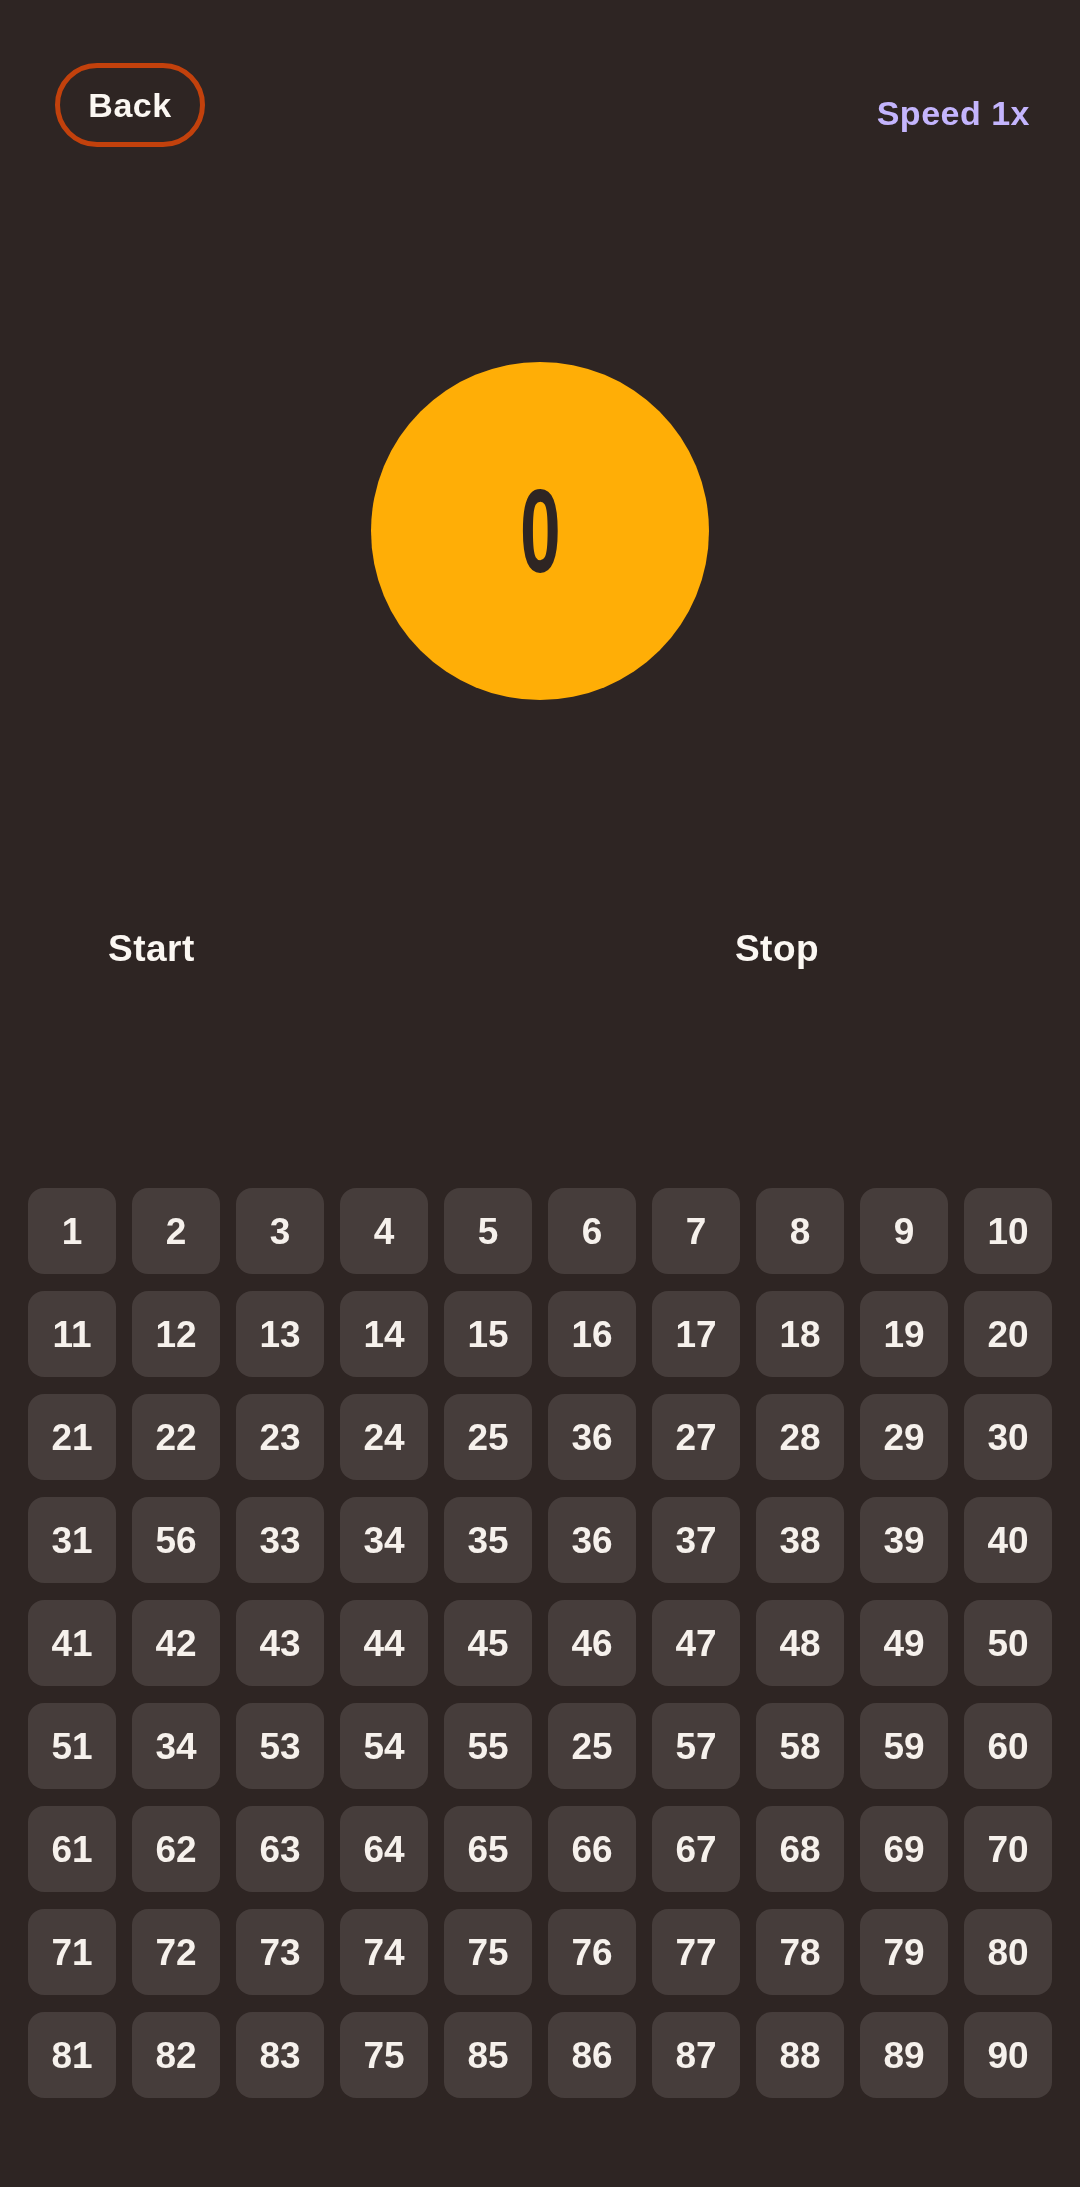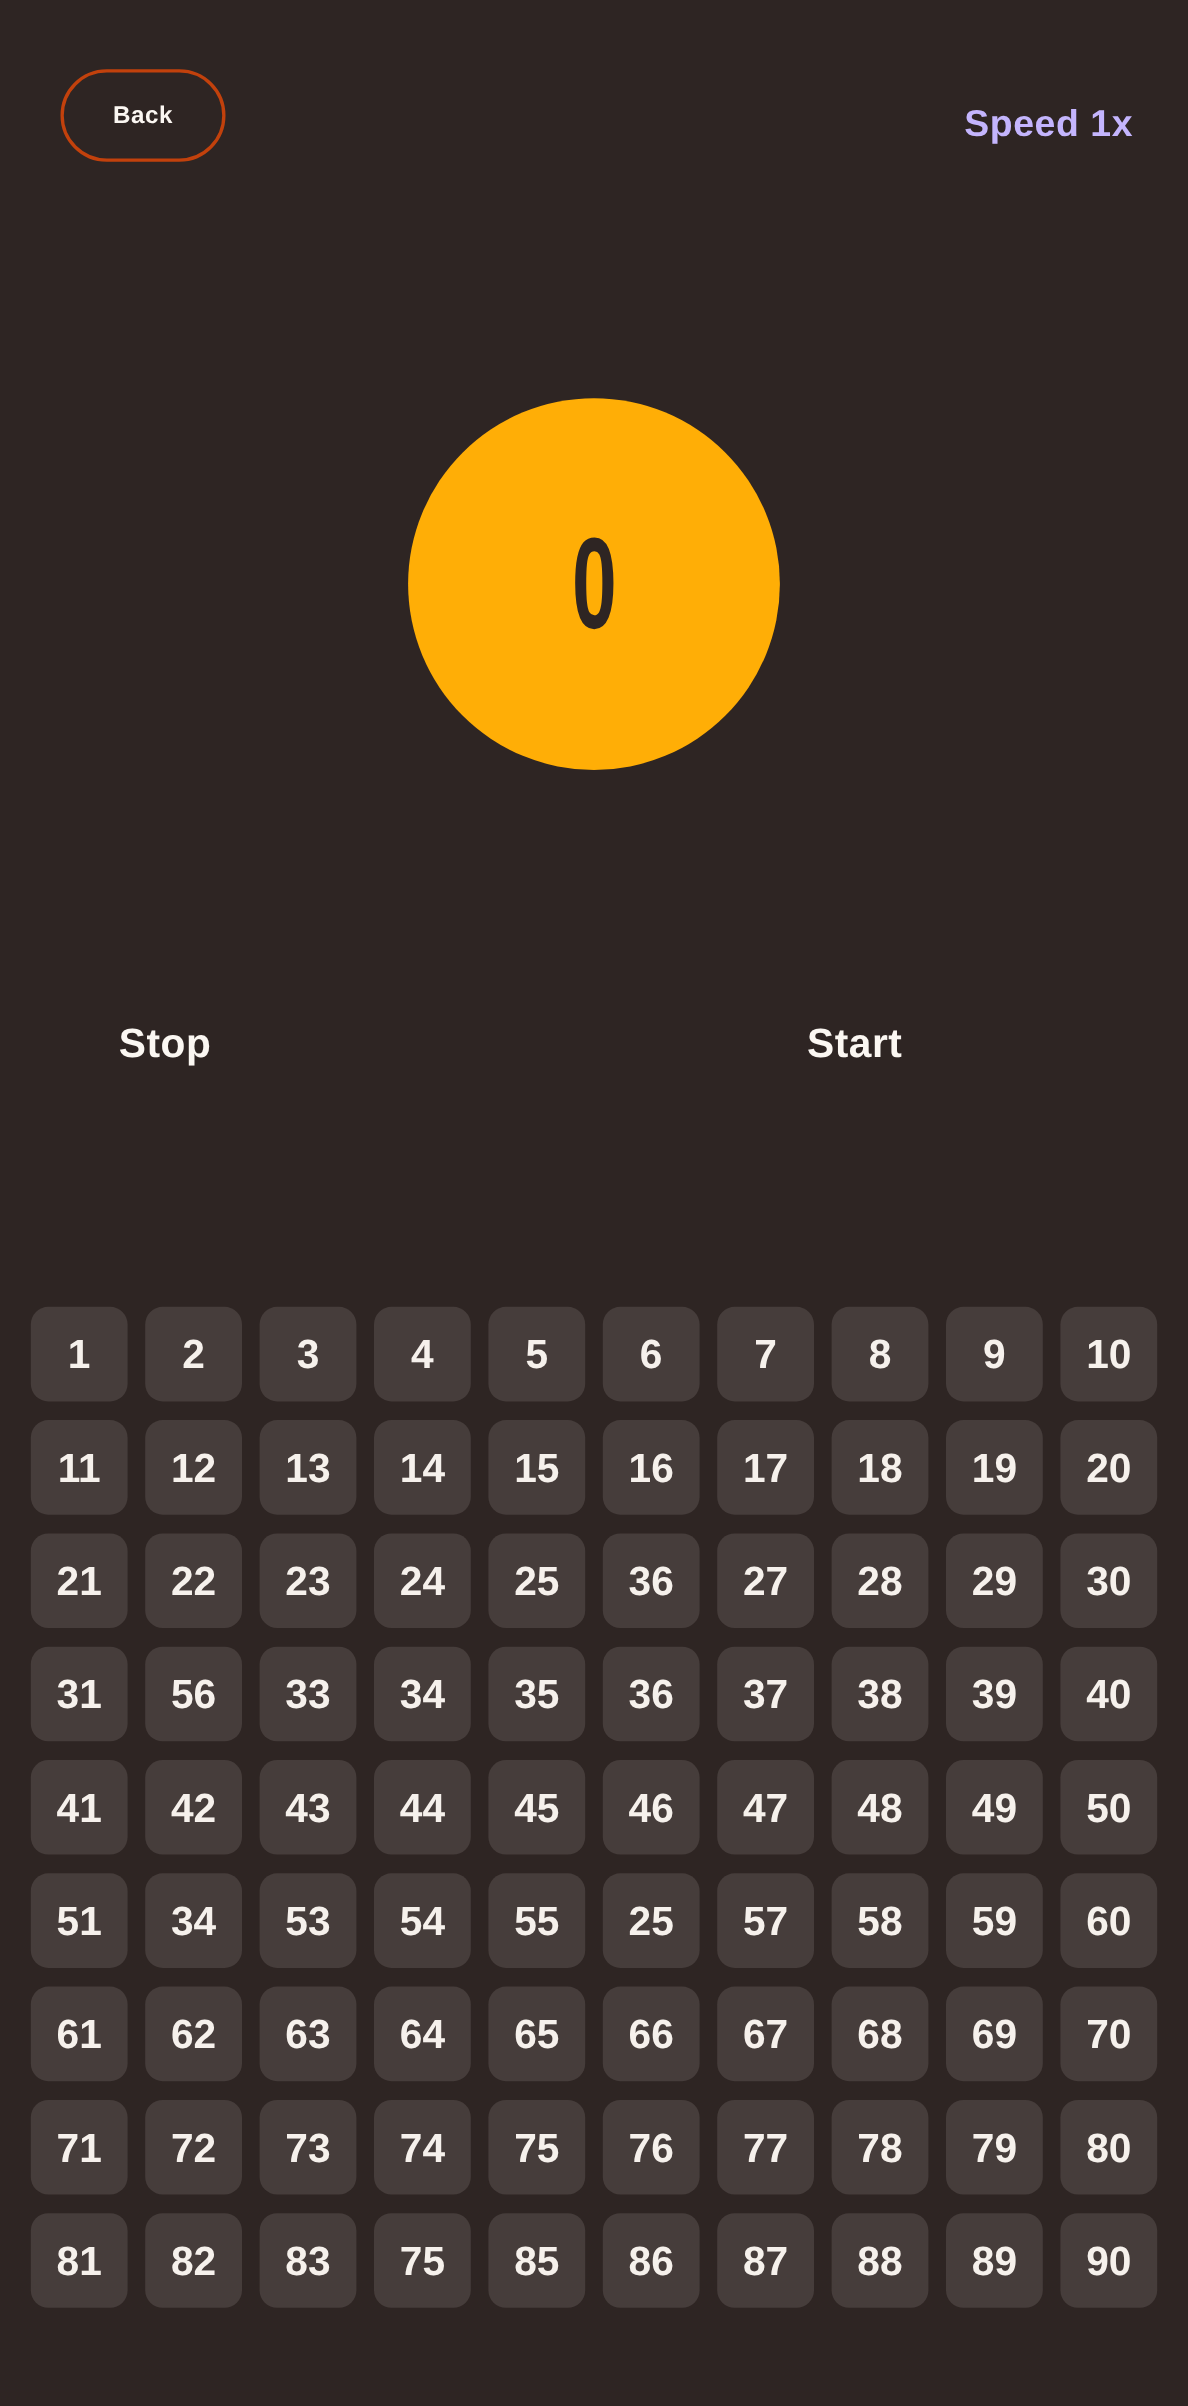--- a/index.html
+++ b/index.html
@@ -24,25 +24,25 @@
     width: 1080px;
     height: 170px;
   }
 
   .back-button {
     position: absolute;
     left: 55px;
     top: 63px;
     width: 150px;
     height: 84px;
-    border: 3px solid #c2410c;
+    border: 5px solid #c2410c;
     border-radius: 44px;
     background: transparent;
     color: #FBF7F2;
-    font-size: 22px;
+    font-size: 34px;
     font-weight: bold;
     font-family: "Liberation Sans Narrow", "Liberation Sans", sans-serif;
     font-stretch: condensed;
     letter-spacing: 0.5px;
     display: flex;
     align-items: center;
     justify-content: center;
     cursor: pointer;
     line-height: 1;
   }
@@ -161,22 +161,22 @@
   <div class="speed-label">Speed 1x</div>
 </div>
 
 <div class="counter-wrap">
   <div class="counter-circle">
     <span class="counter-value">0</span>
   </div>
 </div>
 
 <div class="controls">
+  <button class="control-btn">Start</button>
   <button class="control-btn">Stop</button>
-  <button class="control-btn">Start</button>
 </div>
 
 <div class="grid" id="number-grid">
     <div class="grid-cell">1</div>
     <div class="grid-cell">2</div>
     <div class="grid-cell">3</div>
     <div class="grid-cell">4</div>
     <div class="grid-cell">5</div>
     <div class="grid-cell">6</div>
     <div class="grid-cell">7</div>

